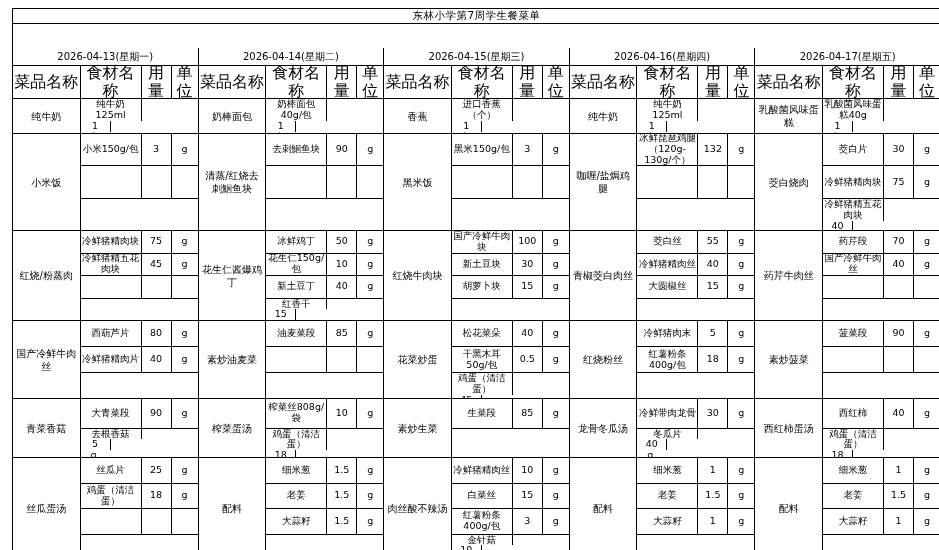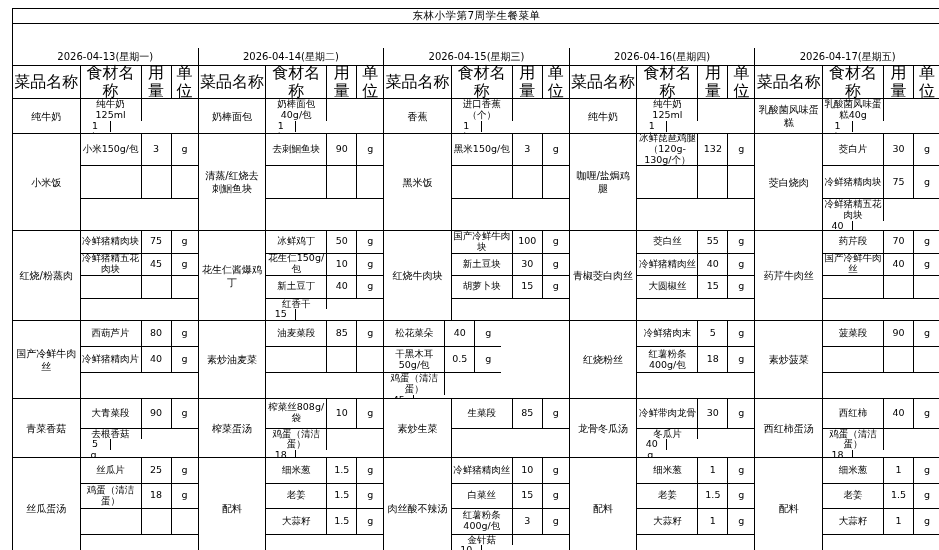--- a/index.html
+++ b/index.html
@@ -340,20 +340,21 @@
                 <div class="ic unit-w">g</div>
               </div>
               <div class="ing-row">
                 <div class="ic name-w"></div>
                 <div class="ic qty-w"></div>
                 <div class="ic unit-w"></div>
               </div>
             </div>
           </div>
           <div class="section" style="height: 78px;">
+            <div class="dish">花菜炒蛋</div>
             <div class="ing-col">
               <div class="ing-row">
                 <div class="ic name-w">松花菜朵</div>
                 <div class="ic qty-w">40</div>
                 <div class="ic unit-w">g</div>
               </div>
               <div class="ing-row">
                 <div class="ic name-w">干黑木耳50g/包</div>
                 <div class="ic qty-w">0.5</div>
                 <div class="ic unit-w">g</div>

